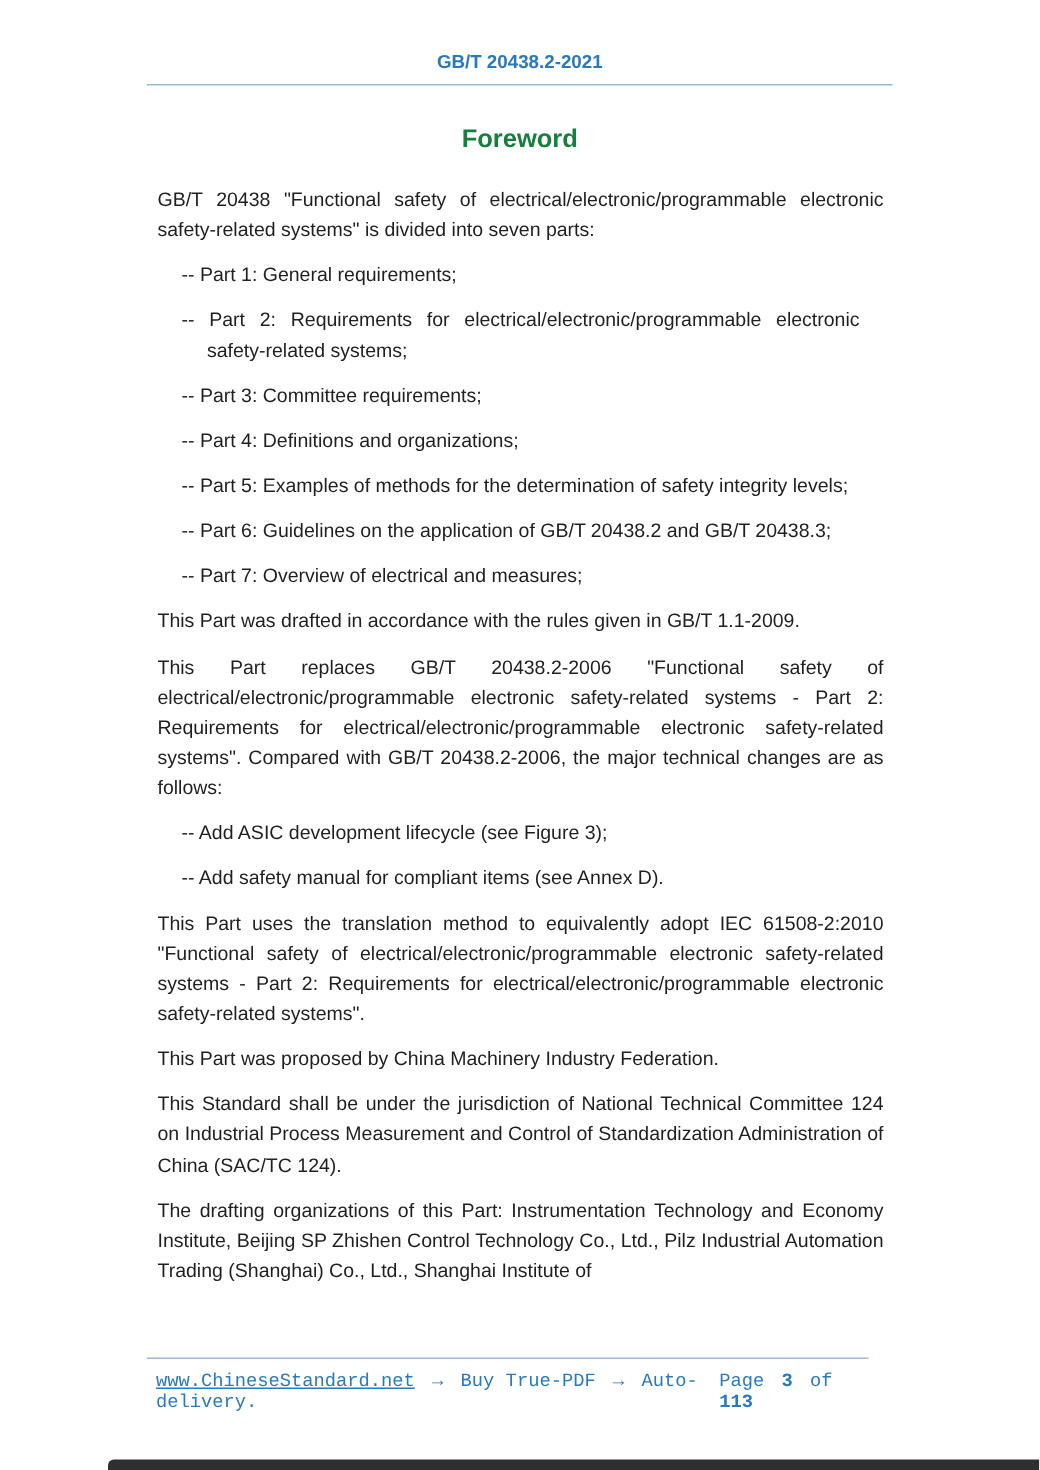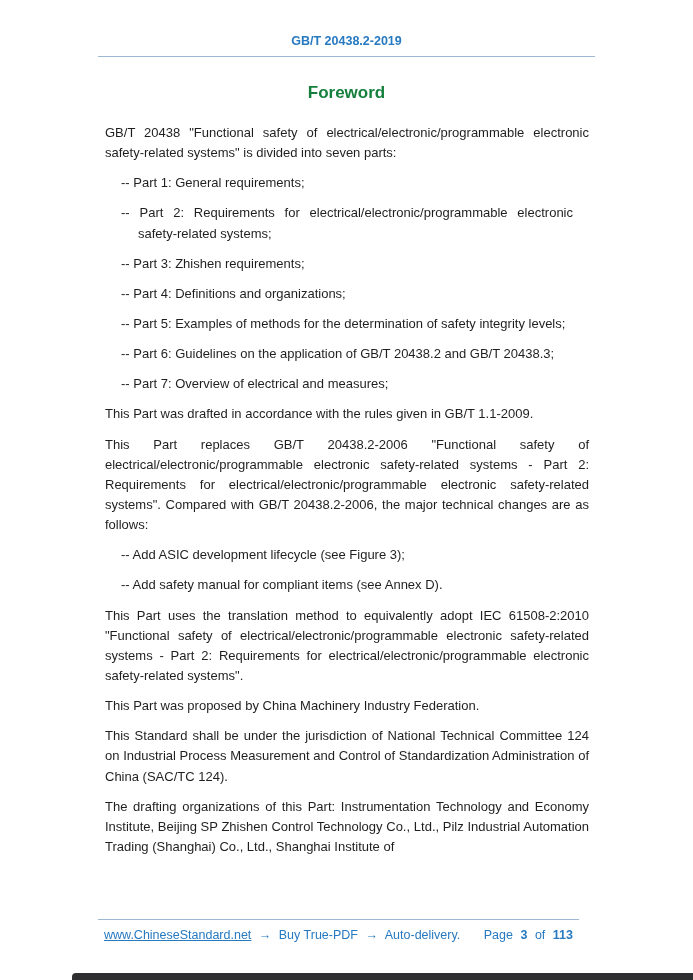--- a/index.html
+++ b/index.html
@@ -50,20 +50,21 @@
     margin: 0 16px 10px 0;
     padding-left: 33px;
     text-indent: -17px;
     text-align: justify;
   }
   .doc-footer {
     position: absolute;
     left: 0;
     right: 16px;
     bottom: 38px;
+    font-family: Liberation Mono, monospace;
   }
   .footer-rule {
     margin: 0 98px 8px 98px;
     border: 0;
     border-top: 1.5px solid #9db8d2;
   }
   .footer-row {
     display: flex;
     justify-content: space-between;
     align-items: baseline;
@@ -88,31 +89,31 @@
     background: #2f2f31;
     border-top-left-radius: 4px;
   }
 </style>
 </head>
 <body>
 
 <div class="page">
 
   <div class="doc-header">
-    <div class="doc-number">GB/T 20438.2-2019</div>
+    <div class="doc-number">GB/T 20438.2-2021</div>
     <hr class="header-rule">
   </div>
 
   <h1 class="doc-title">Foreword</h1>
 
   <div class="body-content">
     <p class="para">GB/T 20438 "Functional safety of electrical/electronic/programmable electronic safety-related systems" is divided into seven parts:</p>
     <p class="list">-- Part 1: General requirements;</p>
     <p class="list">-- Part 2: Requirements for electrical/electronic/programmable electronic safety-related systems;</p>
-    <p class="list">-- Part 3: Zhishen requirements;</p>
+    <p class="list">-- Part 3: Committee requirements;</p>
     <p class="list">-- Part 4: Definitions and organizations;</p>
     <p class="list">-- Part 5: Examples of methods for the determination of safety integrity levels;</p>
     <p class="list">-- Part 6: Guidelines on the application of GB/T 20438.2 and GB/T 20438.3;</p>
     <p class="list">-- Part 7: Overview of electrical and measures;</p>
     <p class="para">This Part was drafted in accordance with the rules given in GB/T 1.1-2009.</p>
     <p class="para">This Part replaces GB/T 20438.2-2006 "Functional safety of electrical/electronic/programmable electronic safety-related systems - Part 2: Requirements for electrical/electronic/programmable electronic safety-related systems". Compared with GB/T 20438.2-2006, the major technical changes are as follows:</p>
     <p class="list">-- Add ASIC development lifecycle (see Figure 3);</p>
     <p class="list">-- Add safety manual for compliant items (see Annex D).</p>
     <p class="para">This Part uses the translation method to equivalently adopt IEC 61508-2:2010 "Functional safety of electrical/electronic/programmable electronic safety-related systems - Part 2: Requirements for electrical/electronic/programmable electronic safety-related systems".</p>
     <p class="para">This Part was proposed by China Machinery Industry Federation.</p>

